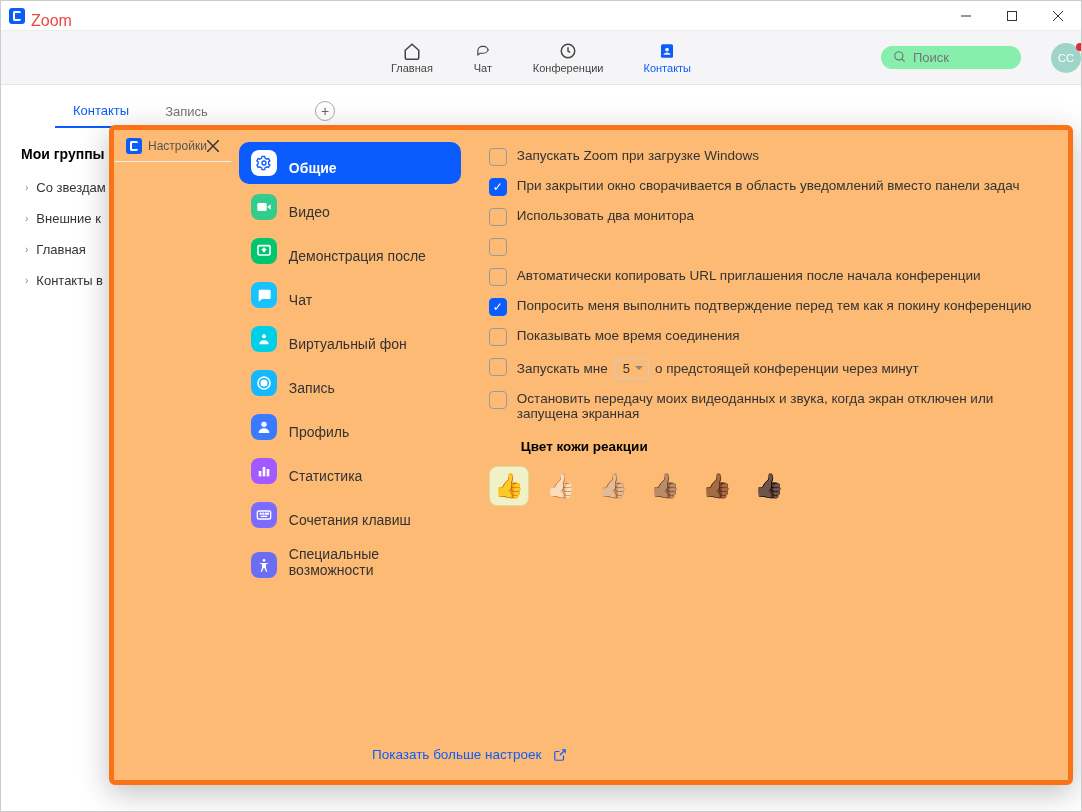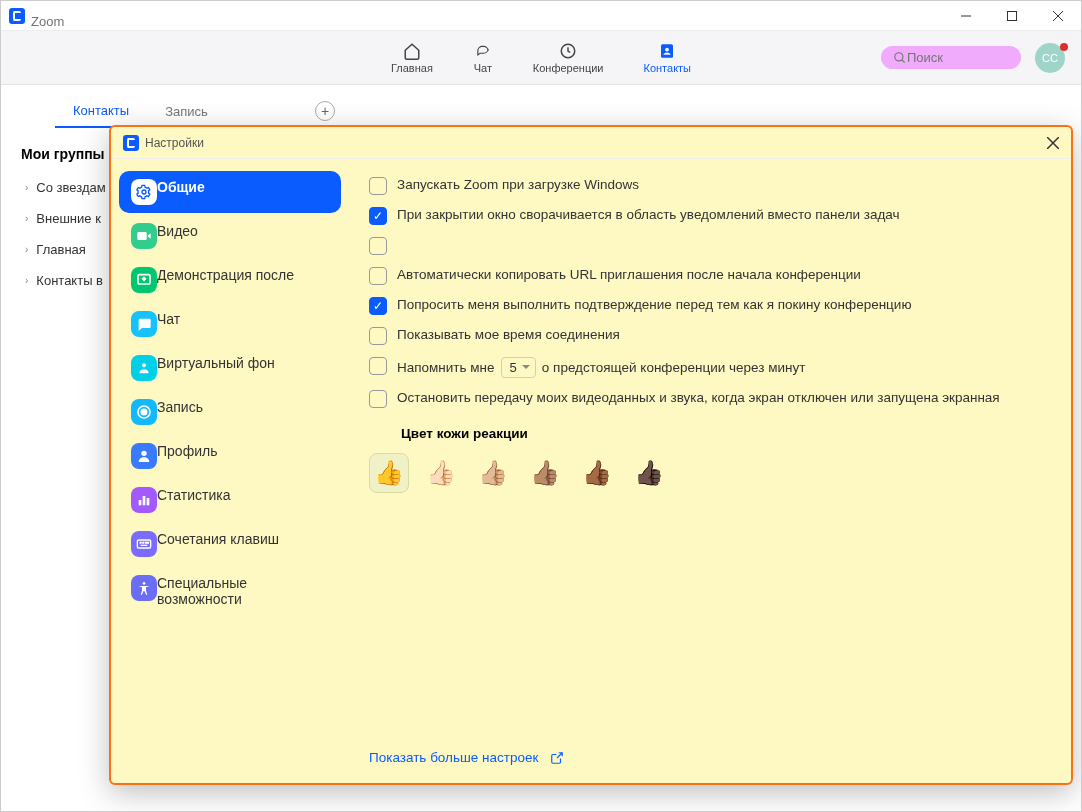--- a/index.html
+++ b/index.html
@@ -3,55 +3,55 @@
 <meta charset="utf-8">
 <style>
 * { box-sizing: border-box; margin: 0; padding: 0; font-family: -apple-system, BlinkMacSystemFont, "Segoe UI", Arial, sans-serif; }
 body { width: 1082px; height: 812px; border: 1px solid #ccc; background: #fff; overflow: hidden; position: relative; }
 
 
 .titlebar { height: 30px; display: flex; align-items: center; justify-content: space-between; border-bottom: 1px solid #eee; padding: 0 0 0 8px; }
 .titlebar-left { display: flex; align-items: center; gap: 6px; }
 .titlebar-icon { width: 16px; height: 16px; background: #0b5cff; border-radius: 3px; display:flex; align-items:center; justify-content:center; }
 .titlebar-icon::after { content:""; width:6px; height:6px; border:2px solid #fff; border-radius:2px; border-right:none; }
-.titlebar-title { font-size: 13px; color: #737373; margin-top: 11px; }
+.titlebar-title { font-size: 16px; color: #ef4444; margin-top: 11px; }
 .window-controls { display: flex; }
 .window-btn { width: 46px; height: 30px; display: flex; align-items: center; justify-content: center; color: #333; }
 
 
 .topnav { height: 54px; background: #f5f5f7; border-bottom: 1px solid #e5e5e5; display: flex; align-items: center; justify-content: center; position: relative; }
 .nav-items { display: flex; gap: 40px; text-align: center; }
 .nav-item { display: flex; flex-direction: column; align-items: center; gap: 2px; cursor: pointer; color: #444; }
 .nav-item.active { color: #0b5cff; }
 .nav-icon { width: 20px; height: 18px; display:flex; align-items:center; justify-content:center; }
 .nav-label { font-size: 11px; }
-.search-wrap { position: absolute; right: 60px; display: flex; align-items: center; background: #f0abfc; border-radius: 16px; padding: 4px 12px; gap: 0; width: 140px; }
+.search-wrap { position: absolute; right: 60px; display: flex; background: #86efac; border-radius: 16px; padding: 4px 12px; gap: 6px; width: 140px; }
 .search-wrap input { border: none; background: transparent; outline: none; font-size: 13px; width: 90px; }
-.avatar { position: absolute; right: 16px; width: 30px; height: 30px; border-radius: 50%; background: #9fd5c9; display:flex; align-items:center; justify-content:center; font-size:11px; color:#fff; }
+.avatar { position: absolute; right: 0; width: 30px; height: 30px; border-radius: 50%; background: #9fd5c9; display:flex; align-items:center; justify-content:center; font-size:11px; color:#fff; }
 .avatar::after { content:""; position:absolute; top:0; right:-3px; width:8px; height:8px; background:#e02c2c; border-radius:50%; }
 
 
 .subtabs { display: flex; align-items: center; margin: 10px 0 0 54px; border-bottom: 1px solid #e5e5e5; width: 280px; position: relative; }
 .subtab { padding: 8px 18px; font-size: 13px; color: #777; cursor: pointer; }
 .subtab.active { color: #0b5cff; border-bottom: 2px solid #0b5cff; margin-bottom: -1px; }
 .add-btn { position: absolute; right: 0; top: 6px; width: 20px; height: 20px; border:1px solid #aaa; border-radius:50%; display:flex; align-items:center; justify-content:center; color:#666; font-size:14px; }
 
 
 .groups { margin: 18px 0 0 20px; }
 .groups-title { font-size: 14px; font-weight: 600; margin-bottom: 10px; }
 .group-item { display: flex; align-items: center; gap: 8px; padding: 8px 4px; font-size: 13px; color: #333; cursor:pointer; }
 .chev { color: #888; font-size: 10px; }
 
 
-.settings { position: absolute; top: 124px; left: 108px; width: 964px; height: 660px; background: #fef9c3; border:2px solid #f97316; box-shadow: 0 8px 30px rgba(0,0,0,0.25); border-radius: 6px; display:flex; flex-direction:column; }
+.settings { position: absolute; top: 124px; left: 108px; width: 964px; height: 660px; background: #fdba74; border:5px solid #f97316; box-shadow: 0 8px 30px rgba(0,0,0,0.25); border-radius: 6px; display:flex; flex-direction:row; }
 .settings-title { height: 32px; display:flex; align-items:center; justify-content:space-between; padding: 0 12px; border-bottom:1px solid #eee; }
 .settings-title-left { display:flex; align-items:center; gap:6px; font-size:12px; color:#555; }
 .settings-body { flex:1; display:flex; }
 .settings-side { width: 238px; padding: 12px 8px; }
-.side-item { display:flex; align-items:flex-start; padding: 8px 12px; border-radius: 10px; cursor:pointer; font-size:14px; color:#333; margin-bottom:2px; }
+.side-item { display:flex; align-items:flex-end; gap:12px; padding: 8px 12px; border-radius: 10px; cursor:pointer; font-size:14px; color:#333; margin-bottom:2px; }
 .side-item.active { background:#0b5cff; color:#fff; font-weight:600; }
 .side-icon { width:26px; height:26px; border-radius:8px; display:flex; align-items:center; justify-content:center; flex-shrink:0; font-size:14px; color:#fff; }
 .settings-main { flex:1; padding: 18px 20px; overflow:hidden; }
 .check-row { display:flex; align-items:flex-start; gap:10px; margin-bottom: 12px; font-size:13.5px; color:#333; }
 .checkbox { width:18px; height:18px; border:1.5px solid #999; border-radius:4px; flex-shrink:0; display:flex; align-items:center; justify-content:center; }
 .checkbox.checked { background:#0b5cff; border-color:#0b5cff; color:#fff; }
 .checkbox.checked::after { content:"✓"; font-size:12px; }
 .remind-select { border:1px solid #ccc; border-radius:4px; padding: 2px 18px 2px 8px; margin: 0 6px; font-size:13px; position:relative; display:inline-flex; align-items:center; }
 .remind-select::after { content:""; position:absolute; right:5px; top:7px; border:4px solid transparent; border-top-color:#888; }
 .section-label { font-size:13.5px; font-weight:600; margin: 18px 0 12px; padding-left: 32px; }
@@ -279,38 +279,42 @@
           <div class="check-row">
             <div class="checkbox"></div>
             <span>Запускать Zoom при загрузке Windows</span>
           </div>
           <div class="check-row">
             <div class="checkbox checked"></div>
             <span>При закрытии окно сворачивается в область уведомлений вместо панели задач</span>
           </div>
           <div class="check-row">
             <div class="checkbox"></div>
+            <span>Использовать два монитора</span>
+          </div>
+          <div class="check-row">
+            <div class="checkbox"></div>
           </div>
           <div class="check-row">
             <div class="checkbox"></div>
             <span>Автоматически копировать URL приглашения после начала конференции</span>
           </div>
           <div class="check-row">
             <div class="checkbox checked"></div>
             <span>Попросить меня выполнить подтверждение перед тем как я покину конференцию</span>
           </div>
           <div class="check-row">
             <div class="checkbox"></div>
             <span>Показывать мое время соединения</span>
           </div>
         </div>
       <div class="check-row">
         <div class="checkbox"></div>
         <div style="display:flex;align-items:center;flex-wrap:wrap;">
-          <span>Напомнить мне</span>
+          <span>Запускать мне</span>
           <span class="remind-select">
               <span>5</span>
             </span>
           <span>о предстоящей конференции через минут</span>
         </div>
       </div>
       <div class="check-row">
         <div class="checkbox"></div>
         <span>Остановить передачу моих видеоданных и звука, когда экран отключен или запущена экранная</span>
       </div>

